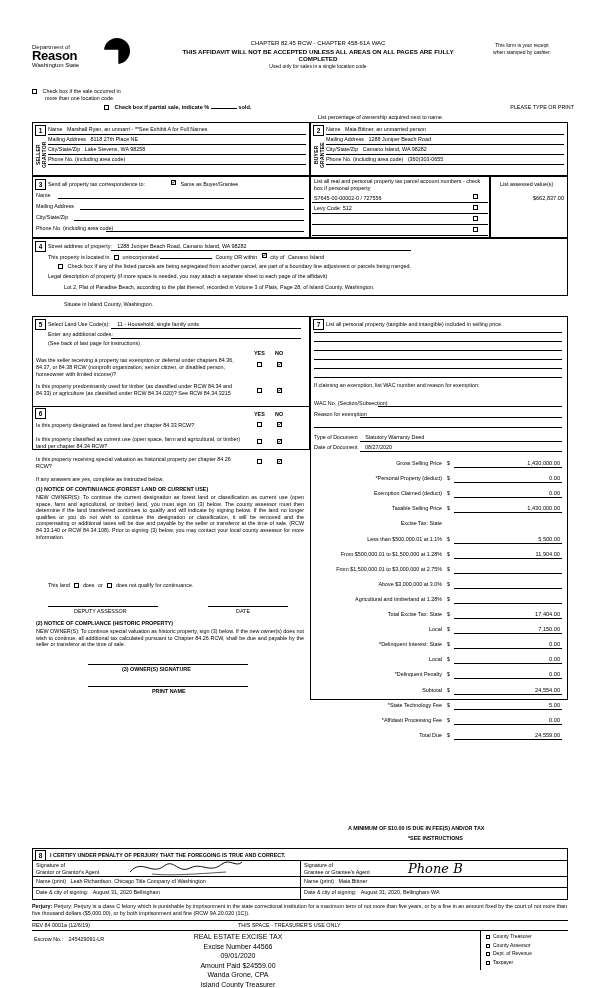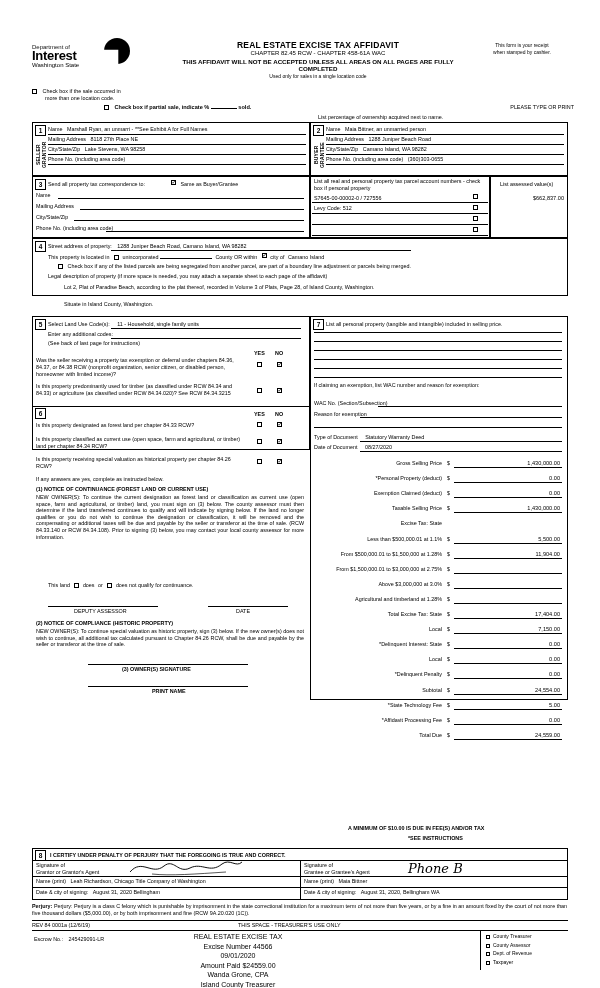--- a/index.html
+++ b/index.html
@@ -103,26 +103,25 @@
 </style>
 </head>
 <body>
 
 <div class="page">
  <div class="sheet">
 
   <div class="hdr">
     <div class="dept">
       <div class="d1">Department of</div>
-      <div class="d2">Interest</div>
+      <div class="d2">Reason</div>
       <div class="d3">Washington State</div>
     </div>
     <div class="swoosh"></div>
     <div class="title-block">
-      <div class="t1">REAL ESTATE EXCISE TAX AFFIDAVIT</div>
       <div class="t2">CHAPTER 82.45 RCW - CHAPTER 458-61A WAC</div>
       <div class="t3">THIS AFFIDAVIT WILL NOT BE ACCEPTED UNLESS ALL AREAS ON ALL PAGES ARE FULLY COMPLETED</div>
       <div class="t4">Used only for sales in a single location code</div>
     </div>
     <div class="receipt">
       <div>This form is your receipt</div>
       <div>when stamped by cashier.</div>
     </div>
   </div>
 

